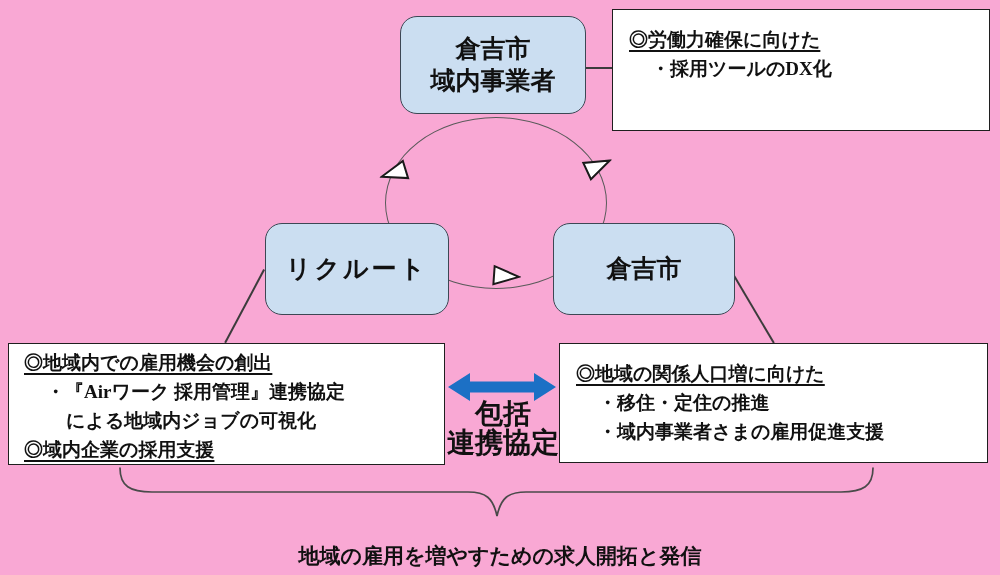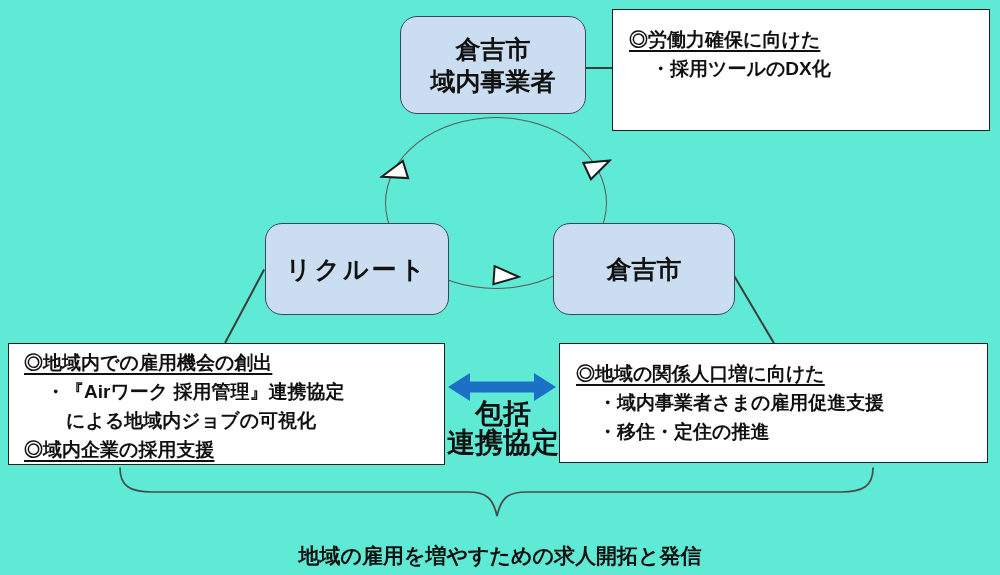--- a/index.html
+++ b/index.html
@@ -1,18 +1,18 @@
 <!DOCTYPE html>
 <html><head>
 <meta charset="utf-8">
 <style>
   html,body{margin:0;padding:0;background:#fff;}
   #canvas{
-    position:relative;width:1000px;height:575px;background:#5eead4;overflow:hidden;
-    font-family:Liberation Sans, sans-serif;color:#111;
+    position:relative;width:1000px;height:575px;background:#f9a8d4;overflow:hidden;
+    font-family:Liberation Serif, serif;color:#111;
   }
   
   .ellipse{position:absolute;left:385px;top:117px;width:220px;height:170px;
     border:1.4px solid #5a5a5a;border-radius:50%;z-index:0;}
   
   .tri{position:absolute;width:30px;height:24px;z-index:1;}
   .tri svg{display:block;}
   
   .node{position:absolute;background:#cbdef1;border:1.7px solid #3d4754;border-radius:17px;
     display:flex;align-items:center;justify-content:center;text-align:center;
@@ -83,22 +83,22 @@
 
   <div class="note" style="left:8px;top:343px;width:437px;height:122px;padding:4px 0 0 15px;">
     <div class="row u">◎地域内での雇用機会の創出</div>
     <div class="row ind1">・『Airワーク 採用管理』連携協定</div>
     <div class="row ind2">による地域内ジョブの可視化</div>
     <div class="row u">◎域内企業の採用支援</div>
   </div>
 
   <div class="note" style="left:559px;top:343px;width:429px;height:120px;padding:15px 6px 0 16px;">
     <div class="row u">◎地域の関係人口増に向けた</div>
+    <div class="row ind1">・移住・定住の推進</div>
     <div class="row ind1">・域内事業者さまの雇用促進支援</div>
-    <div class="row ind1">・移住・定住の推進</div>
   </div>
 
   <div class="dblarrow">
     <svg width="108" height="30" viewBox="0 0 108 30">
       <polygon points="0,15 22,1 22,9.5 86,9.5 86,1 108,15 86,29 86,20.5 22,20.5 22,29" fill="#1c70c5"></polygon>
     </svg>
   </div>
 
   <div class="pact">
     <div>包括</div>

